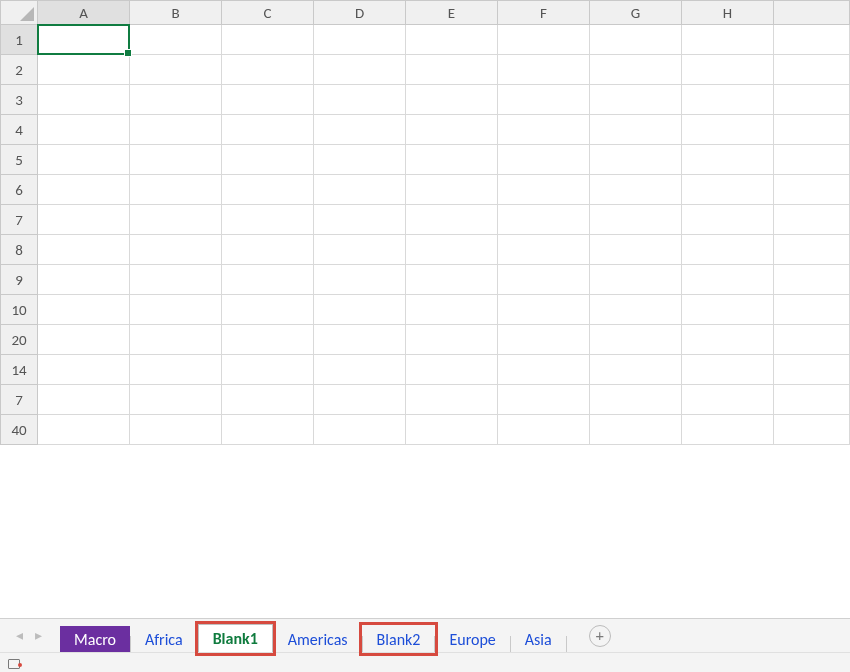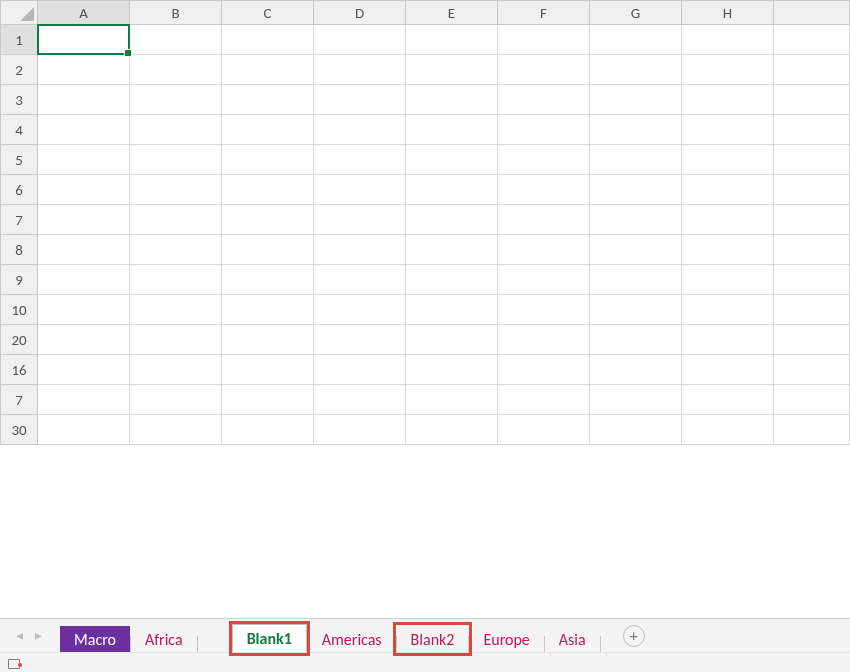--- a/index.html
+++ b/index.html
@@ -119,41 +119,40 @@
     display:flex;
     align-items:flex-end;
     gap:0;
     height:100%;
   }
   .tab {
     display:flex;
     align-items:center;
     padding:0 14px;
     height:26px;
-    color:#be185d;
+    color:#1d4ed8;
     cursor:pointer;
     white-space:nowrap;
     position:relative;
   }
   .tab-sep {
     width:1px; height:16px; background:#c9c9c9;
   }
   .tab.macro {
     background:#6b2fa0;
     color:#ffffff;
   }
   .tab.active {
     background:#ffffff;
     color:#0f7b3e;
     font-weight:700;
     border-left:1px solid #c0c0c0;
     border-right:1px solid #c0c0c0;
     border-top:1px solid #c0c0c0;
     height:28px;
-    margin-left:34px;
   }
   .tab.highlight::after {
     content:"";
     position:absolute;
     top:-4px; left:-4px; right:-4px; bottom:-4px;
     border:3px solid #d64a3f;
     pointer-events:none;
   }
   .add-sheet {
     margin-left:22px;
@@ -356,21 +355,21 @@
             <td></td>
             <td></td>
             <td></td>
             <td></td>
             <td></td>
             <td></td>
             <td></td>
             <td></td>
           </tr>
         <tr>
-            <th class="rowhdr">16</th>
+            <th class="rowhdr">14</th>
             <td></td>
             <td></td>
             <td></td>
             <td></td>
             <td></td>
             <td></td>
             <td></td>
             <td></td>
             <td></td>
           </tr>
@@ -380,21 +379,21 @@
             <td></td>
             <td></td>
             <td></td>
             <td></td>
             <td></td>
             <td></td>
             <td></td>
             <td></td>
           </tr>
         <tr>
-            <th class="rowhdr">30</th>
+            <th class="rowhdr">40</th>
             <td></td>
             <td></td>
             <td></td>
             <td></td>
             <td></td>
             <td></td>
             <td></td>
             <td></td>
             <td></td>
           </tr>

